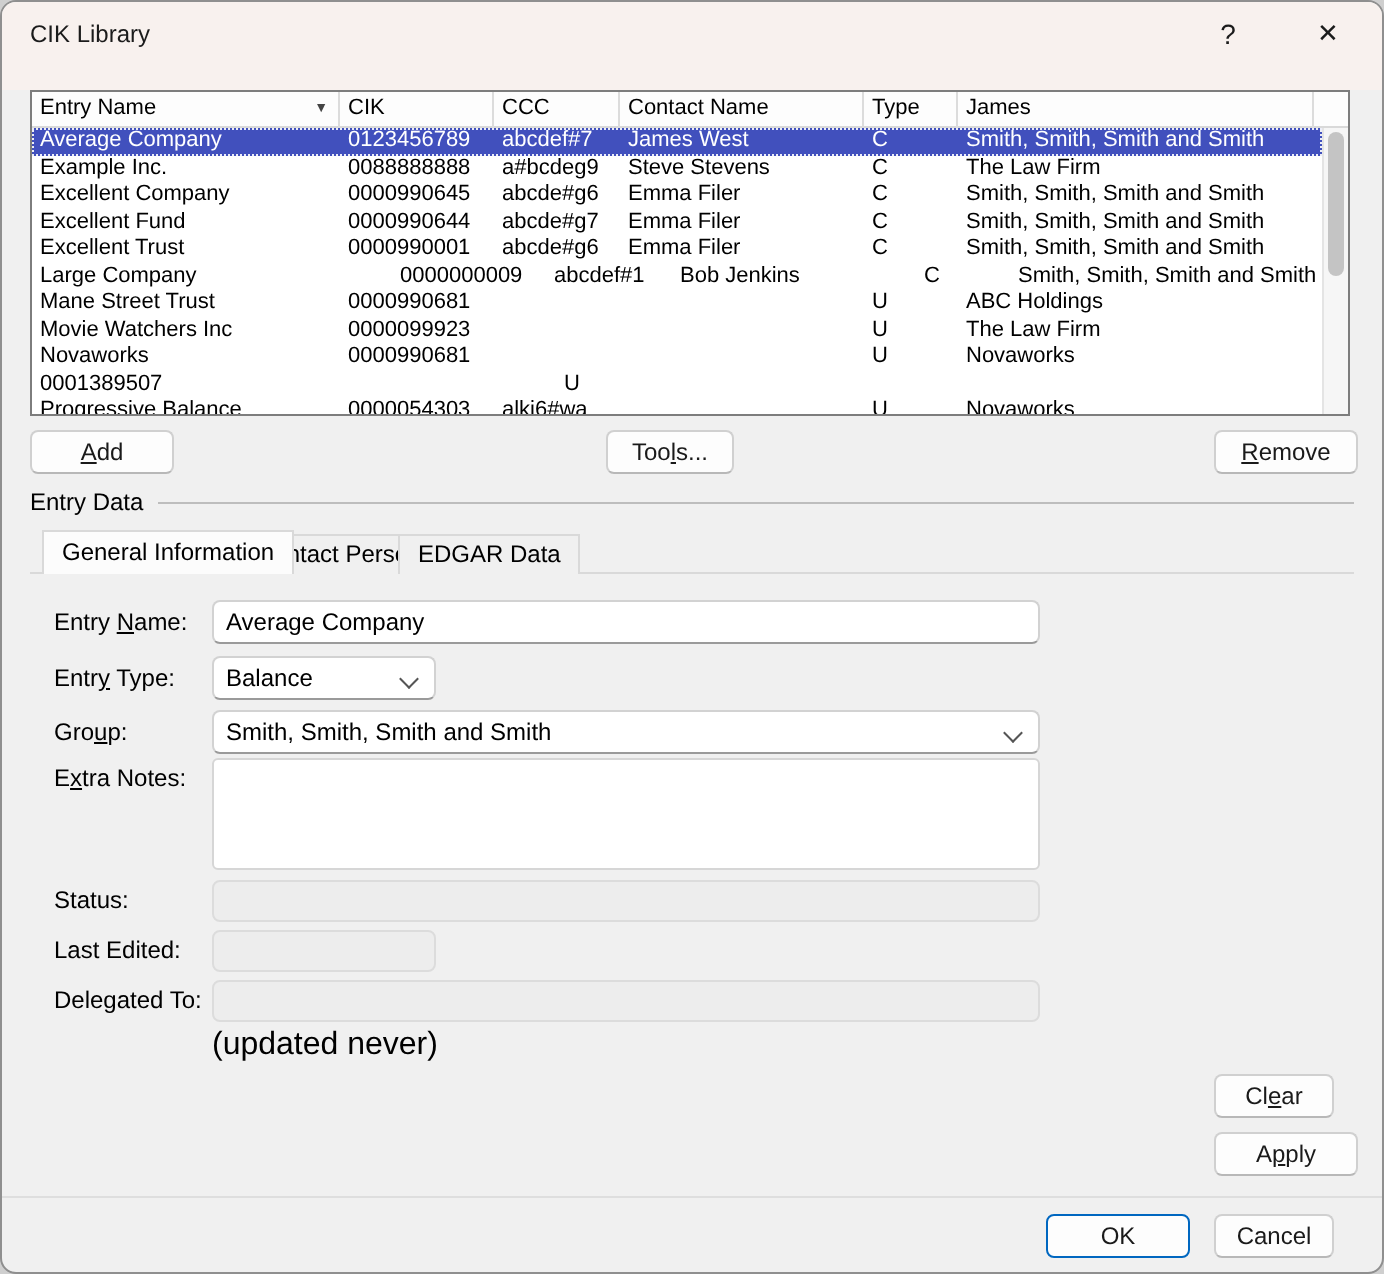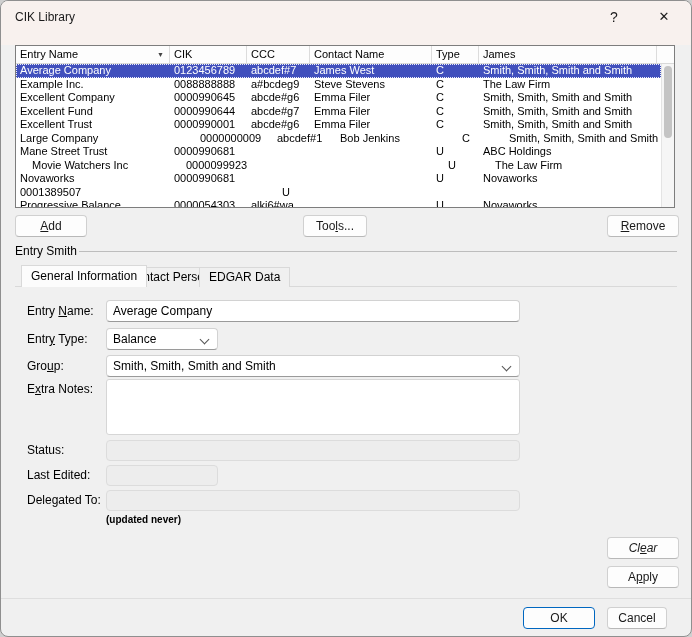--- a/index.html
+++ b/index.html
@@ -27,21 +27,21 @@
   .lrow.sel { background:var(--sel,#4150bd); color:var(--seltext,#fff); outline:1px dotted rgba(255,255,255,.9); outline-offset:-1px; }
   .vscroll { position:absolute; right:0; top:18px; bottom:0; width:13px; background:#f6f6f6; border-left:1px solid #e4e4e4; }
   .vthumb { position:absolute; left:2px; top:2px; width:8px; height:72px; background:#c4c4c4; border-radius:4px; }
 
   
   .btn { position:absolute; height:22px; background:#fdfdfd; border:1px solid #d0d0d0; border-bottom-color:#b8b8b8; border-radius:4px; font-size:12px; color:#1a1a1a; text-align:center; line-height:20px; font-family:"Liberation Sans", sans-serif; cursor:default; }
   .u { text-decoration:underline; }
   .btn-add { left:14px; top:214px; width:72px; }
   .btn-tools { left:302px; top:214px; width:64px; }
   .btn-remove { left:606px; top:214px; width:72px; }
-  .btn-clear { left:606px; top:536px; width:72px;font-style:italic; }
+  .btn-clear { left:606px; top:536px; width:60px; }
   .btn-apply { left:606px; top:565px; width:72px; }
   .btn-ok { left:522px; top:606px; width:72px; border:1px solid var(--accent,#0067c0); }
   .btn-cancel { left:606px; top:606px; width:60px; }
 
   
   .groupbox-label { position:absolute; left:14px; top:243px; font-size:12px; }
   .groupbox-line { position:absolute; left:78px; right:14px; top:250px; height:1px; background:#bdbdbd; }
 
   
   .tabline { position:absolute; left:14px; right:14px; top:285px; height:1px; background:#d9d9d9; z-index:1; }
@@ -51,21 +51,21 @@
   .tab-2 { left:117px; }
   .tab-3 { left:198px; }
 
   
   .flabel { position:absolute; left:26px; font-size:12px; white-space:nowrap; }
   .field { position:absolute; left:105px; width:414px; height:22px; background:#fff; border:1px solid #d2d2d2; border-bottom-color:#9a9a9a; border-radius:4px; font-size:12px; font-family:"Liberation Sans", sans-serif; padding:0 6px; color:#000; }
   .combo { display:block; line-height:20px; cursor:default; }
   .chev { position:absolute; right:9px; top:7px; width:7px; height:7px; border-right:1.4px solid #555; border-bottom:1.4px solid #555; transform:rotate(45deg); }
   .notes { height:56px; resize:none; border:1px solid #d6d6d6; border-radius:3px; padding:2px 6px; }
   .disabled-field { background:#ededed; border:1px solid #dcdcdc; border-radius:4px; height:21px; }
-  .note-text { position:absolute; left:105px; top:513px; font-size:10px;font-weight:bold; }
+  .note-text { position:absolute; left:105px; top:513px; font-size:16px; }
 
   .footer-line { position:absolute; left:0; right:0; top:597px; height:1px; background:#dedede; }
 </style>
 </head>
 <body>
 
 <div class="dialog" id="dlg" style="--titlebar: #f8f1ee; --dlgbg: #f0f0f0; --sel: #4150bd; --seltext: #ffffff; --accent: #0067c0;">
   <div class="titlezone">
     <div class="title">CIK Library</div>
     <button class="caption-btn btn-help">?</button>
@@ -132,21 +132,21 @@
         </div>
         <div class="lrow">
           <div class="lcell" style="width: 154px;">Mane Street Trust</div>
           <div class="lcell" style="width: 77px;">0000990681</div>
           <div class="lcell" style="width: 63px;"></div>
           <div class="lcell" style="width: 122px;"></div>
           <div class="lcell" style="width: 47px;">U</div>
           <div class="lcell" style="width: 178px;">ABC Holdings</div>
         </div>
         <div class="lrow">
-          <div class="lcell" style="width: 154px; margin-left: 12px;">Movie Watchers Inc</div>
+          <div class="lcell" style="width: 154px;">Movie Watchers Inc</div>
           <div class="lcell" style="width: 77px;">0000099923</div>
           <div class="lcell" style="width: 63px;"></div>
           <div class="lcell" style="width: 122px;"></div>
           <div class="lcell" style="width: 47px;">U</div>
           <div class="lcell" style="width: 178px;">The Law Firm</div>
         </div>
         <div class="lrow">
           <div class="lcell" style="width: 154px;">Novaworks</div>
           <div class="lcell" style="width: 77px;">0000990681</div>
           <div class="lcell" style="width: 63px;"></div>
@@ -172,21 +172,21 @@
       </div>
     <div class="vscroll">
       <div class="vthumb"></div>
     </div>
   </div>
 
   <button class="btn btn-add"><span></span><span class="u">A</span><span>dd</span></button>
   <button class="btn btn-tools"><span>Too</span><span class="u">l</span><span>s...</span></button>
   <button class="btn btn-remove"><span></span><span class="u">R</span><span>emove</span></button>
 
-  <div class="groupbox-label">Entry Smith</div>
+  <div class="groupbox-label">Entry Data</div>
   <div class="groupbox-line"></div>
 
   <div class="tabline"></div>
   <div class="tab tab-1 active">General Information</div>
   <div class="tab tab-2">Contact Person</div>
   <div class="tab tab-3">EDGAR Data</div>
 
   <div class="flabel" style="top:303px"><span>Entry </span><span class="u">N</span><span>ame:</span></div>
   <input class="field" style="top: 299px;" value="Average Company">
 

